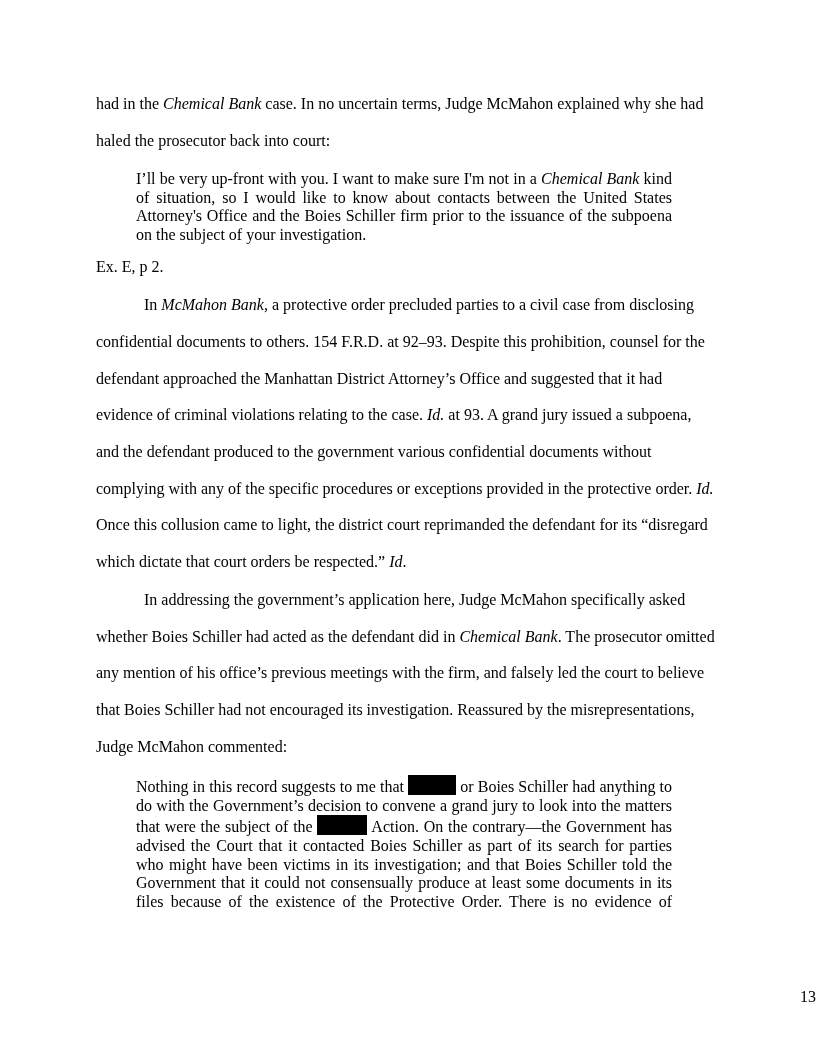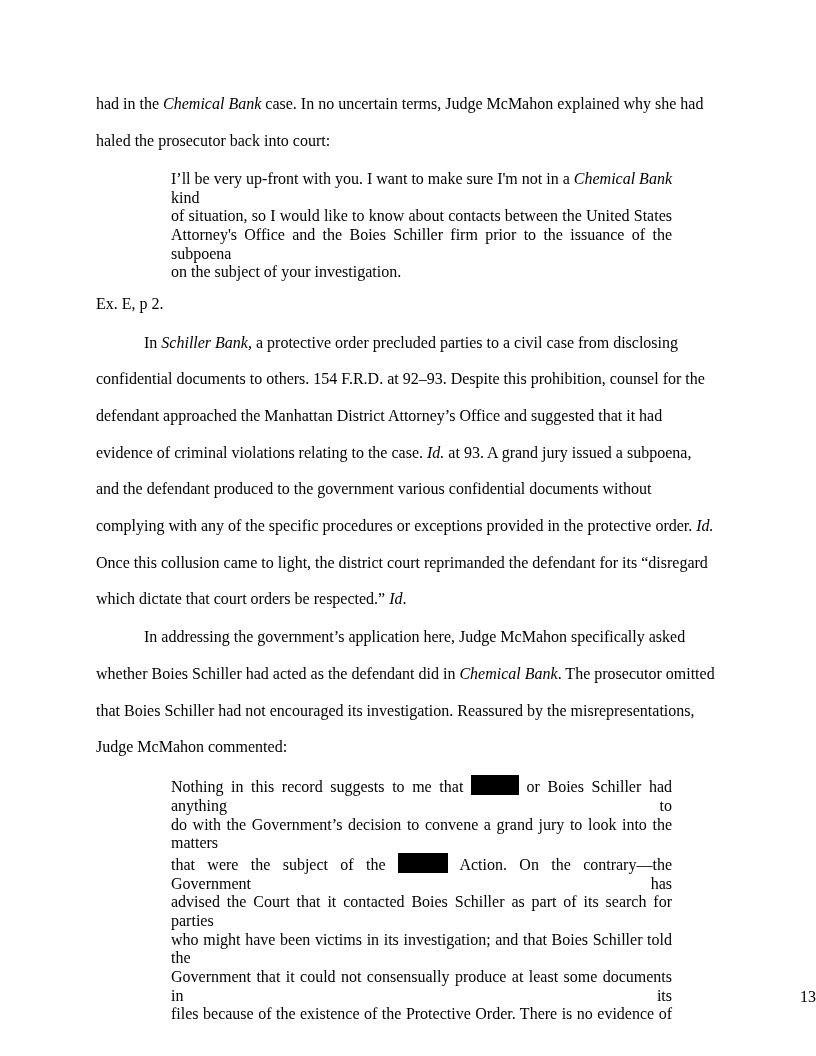--- a/index.html
+++ b/index.html
@@ -22,21 +22,21 @@
     left: 96px;
     top: 86px;
     width: 624px;
   }
   .block-body .line {
     line-height: 36.7px;
     white-space: nowrap;
     text-align: left;
   }
   .block-quote {
-    margin-left: 75px;
+    margin-left: 40px;
     margin-right: 48px;
   }
   .block-quote .line {
     line-height: 18.65px;
   }
   .block-quote .line.just {
     text-align: justify;
     text-align-last: justify;
   }
   .block-quote .line.left {
@@ -78,32 +78,33 @@
       <div class="block-quote" style="margin-top: 10.5px;">
         <div class="line just">I’ll be very up-front with you. I want to make sure I'm not in a <i class="em">Chemical Bank</i> kind</div>
         <div class="line just">of situation, so I would like to know about contacts between the United States</div>
         <div class="line just">Attorney's Office and the Boies Schiller firm prior to the issuance of the subpoena</div>
         <div class="line left">on the subject of your investigation.</div>
       </div>
       <div class="block-body" style="margin-top: 4px;">
         <div class="line">Ex. E, p 2.</div>
       </div>
       <div class="block-body indent-first" style="margin-top: 2px;">
-        <div class="line">In <i class="em">Schiller Bank,</i> a protective order precluded parties to a civil case from disclosing</div>
+        <div class="line">In <i class="em">McMahon Bank,</i> a protective order precluded parties to a civil case from disclosing</div>
         <div class="line">confidential documents to others. 154 F.R.D. at 92–93. Despite this prohibition, counsel for the</div>
         <div class="line">defendant approached the Manhattan District Attorney’s Office and suggested that it had</div>
         <div class="line">evidence of criminal violations relating to the case. <i class="em">Id.</i> at 93. A grand jury issued a subpoena,</div>
         <div class="line">and the defendant produced to the government various confidential documents without</div>
         <div class="line">complying with any of the specific procedures or exceptions provided in the protective order. <i class="em">Id.</i></div>
         <div class="line">Once this collusion came to light, the district court reprimanded the defendant for its “disregard</div>
         <div class="line">which dictate that court orders be respected.” <i class="em">Id</i>.</div>
       </div>
       <div class="block-body indent-first" style="margin-top: 1px;">
         <div class="line">In addressing the government’s application here, Judge McMahon specifically asked</div>
         <div class="line">whether Boies Schiller had acted as the defendant did in <i class="em">Chemical Bank</i>. The prosecutor omitted</div>
+        <div class="line">any mention of his office’s previous meetings with the firm, and falsely led the court to believe</div>
         <div class="line">that Boies Schiller had not encouraged its investigation. Reassured by the misrepresentations,</div>
         <div class="line">Judge McMahon commented:</div>
       </div>
       <div class="block-quote" style="margin-top: 9.5px;">
         <div class="line just">Nothing in this record suggests to me that <span class="redaction" style="width: 48px; height: 20px;"></span> or Boies Schiller had anything to</div>
         <div class="line just">do with the Government’s decision to convene a grand jury to look into the matters</div>
         <div class="line just">that were the subject of the <span class="redaction" style="width: 50px; height: 20px;"></span> Action. On the contrary—the Government has</div>
         <div class="line just">advised the Court that it contacted Boies Schiller as part of its search for parties</div>
         <div class="line just">who might have been victims in its investigation; and that Boies Schiller told the</div>
         <div class="line just">Government that it could not consensually produce at least some documents in its</div>

